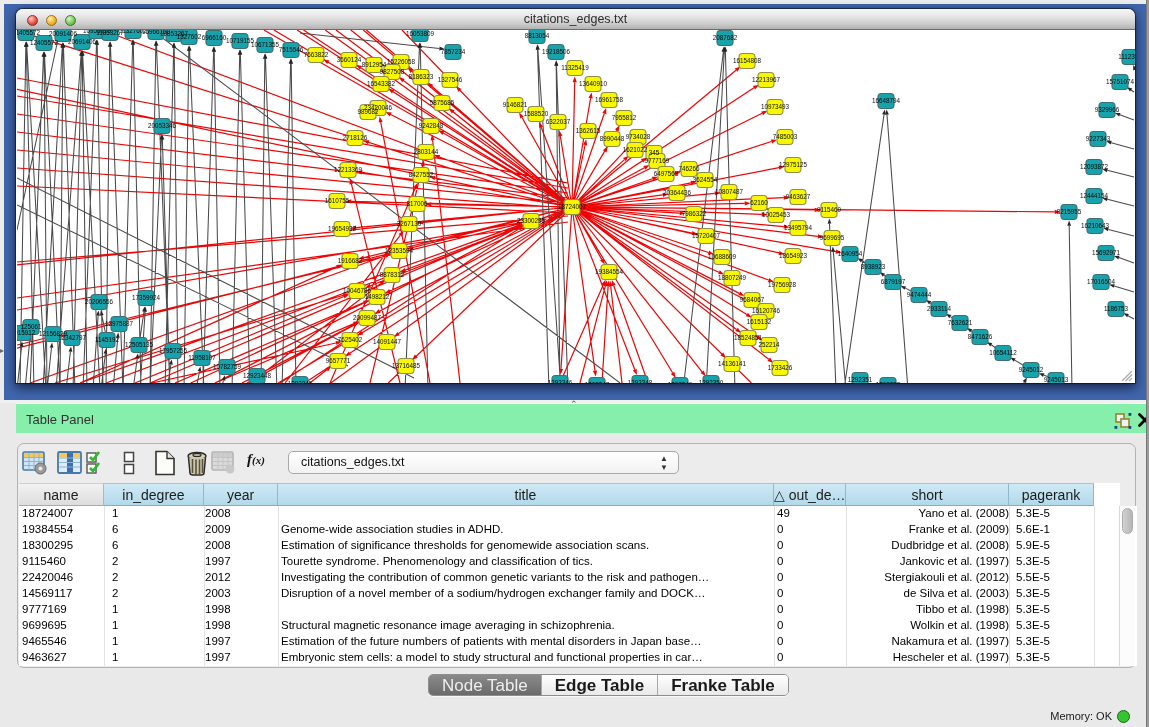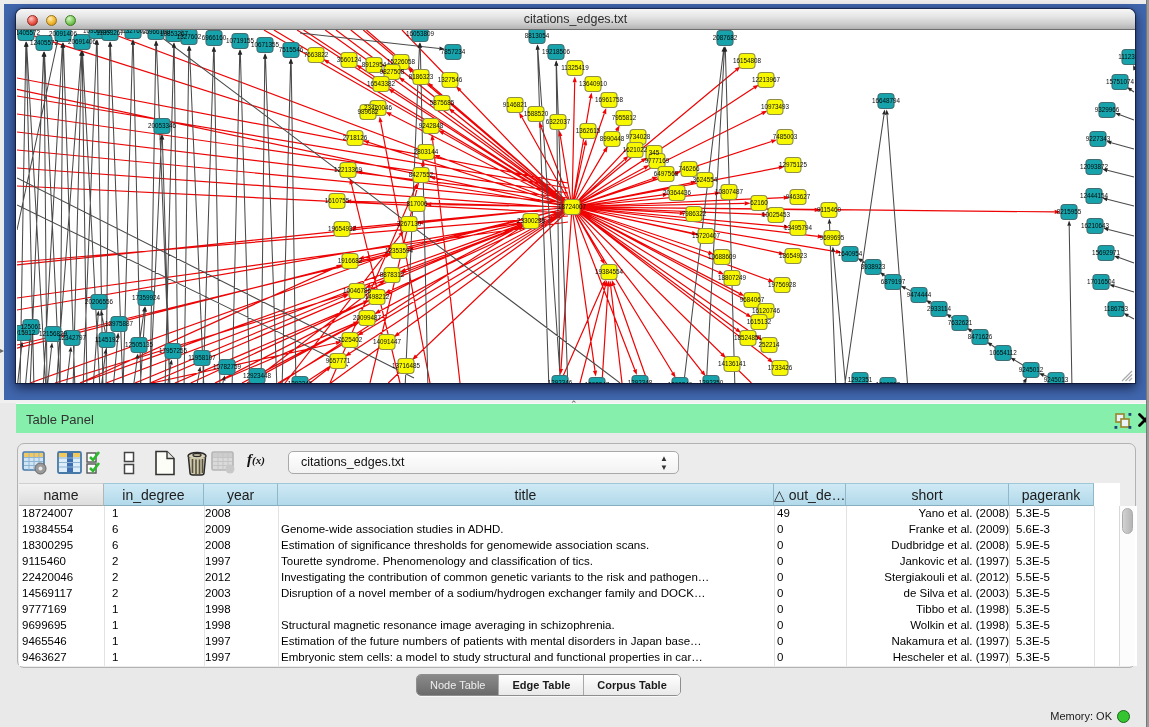--- a/index.html
+++ b/index.html
@@ -24,21 +24,21 @@
 #thead div{background:linear-gradient(#cfe9f5,#b2d9ea);border-right:1px solid #8fb8ca;border-top:1px solid #9ec7d8;border-bottom:1px solid #85aebf;text-align:center;line-height:22px;overflow:hidden;white-space:nowrap}
 #thead div.rowh{background:linear-gradient(#f2f2f2,#dddddd);border-right:1px solid #b5b5b5;border-top:1px solid #cfcfcf;border-bottom:1px solid #a9a9a9;color:#222}
 #tbody{position:absolute;left:1px;top:62px;width:1118px;height:160px;background:#fff;font-size:11.5px;color:#000}
 .trow{position:absolute;left:0;width:1101px;height:16px;white-space:nowrap}
 .trow span{position:absolute;top:1px;display:block;overflow:hidden;white-space:nowrap}
 .c0{left:3px;width:82px}.c1{left:93px;width:100px}.c2{left:186px;width:74px}.c3{left:262px;width:494px}
 .c4{left:758px;width:60px}.c5{left:828px;width:162px;text-align:right}.c6{left:997px;width:80px}
 .gl{position:absolute;top:0;bottom:0;width:1px;background:#e2e2e2}
 #vscroll{position:absolute;left:1101px;top:62px;width:16px;height:160px;background:#fcfcfc;border-left:1px solid #d8d8d8}
 #vthumb{position:absolute;left:2px;top:2px;width:11px;height:26px;border-radius:6px;background:linear-gradient(90deg,#d2d2d2,#b5b5b5);border:1px solid #ababab}
-#tabs{position:absolute;left:416px;top:274px;height:22px;display:flex;border:1px solid #8e8e8e;border-radius:5px;overflow:hidden;font-size:11px;font-weight:700;box-shadow:0 1px 0 rgba(255,255,255,.7)}
+#tabs{position:absolute;left:428px;top:274px;height:22px;display:flex;border:1px solid #8e8e8e;border-radius:5px;overflow:hidden;font-size:17px;font-weight:700;box-shadow:0 1px 0 rgba(255,255,255,.7)}
 #tabs div{padding:0 13px;line-height:21px;background:linear-gradient(#ffffff,#e9e9e9);color:#1a1a1a;border-right:1px solid #a9a9a9}
 #tabs div:last-child{border-right:none}
 #tabs div.sel{background:linear-gradient(#8a8a8a,#6b6b6b);color:#efefef;font-weight:400}
 #mem{position:absolute;right:16px;top:310px;font-size:11px;color:#1a1a1a}
 #mem i{display:inline-block;width:13px;height:13px;border-radius:50%;background:#35c531;border:1px solid #1a661a;vertical-align:-3px;margin-left:5px}
 .icn{position:absolute;top:6px}
 </style></head>
 <body>
 <div id="desktop"></div>
 <div id="win">
@@ -618,21 +618,21 @@
           <span class="c5">Yano et al. (2008)</span>
           <span class="c6">5.3E-5</span>
         </div>
         <div class="trow" style="top:16px">
           <span class="c0">19384554</span>
           <span class="c1">6</span>
           <span class="c2">2009</span>
           <span class="c3">Genome-wide association studies in ADHD.</span>
           <span class="c4">0</span>
           <span class="c5">Franke et al. (2009)</span>
-          <span class="c6">5.6E-3</span>
+          <span class="c6">5.6E-1</span>
         </div>
         <div class="trow" style="top:32px">
           <span class="c0">18300295</span>
           <span class="c1">6</span>
           <span class="c2">2008</span>
           <span class="c3">Estimation of significance thresholds for genomewide association scans.</span>
           <span class="c4">0</span>
           <span class="c5">Dudbridge et al. (2008)</span>
           <span class="c6">5.9E-5</span>
         </div>
@@ -699,18 +699,18 @@
           <span class="c6">5.3E-5</span>
         </div>
       </div>
     <div id="vscroll">
         <div id="vthumb"></div>
       </div>
   </div>
   <div id="tabs">
     <div class="sel">Node Table</div>
       <div>Edge Table</div>
-      <div>Corpus Table</div>
+      <div>Franke Table</div>
   </div>
   <div id="mem">Memory: OK<i></i></div>
 </div>
 <div id="rightstrip"></div>
 <div style="position:absolute;left:0;top:346px;font-size:8px;color:#666">▸</div>
 
 </body></html>

